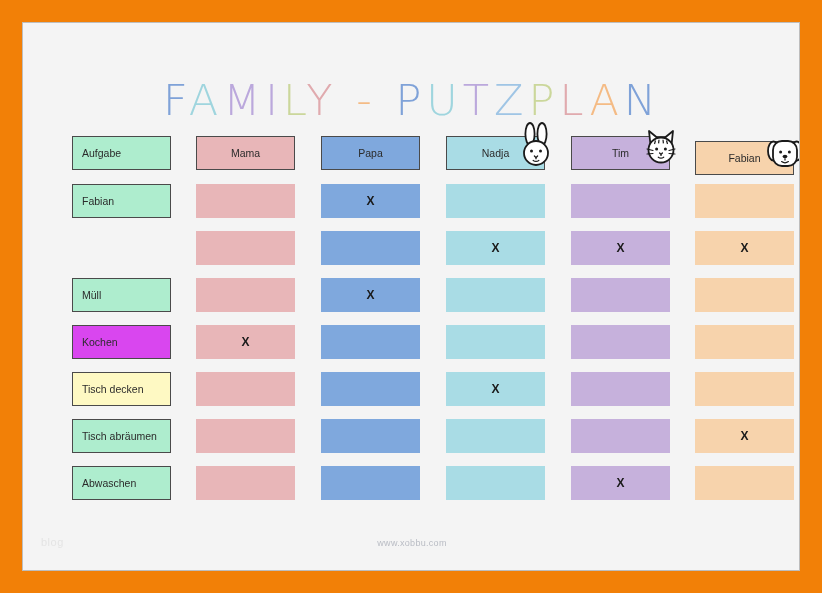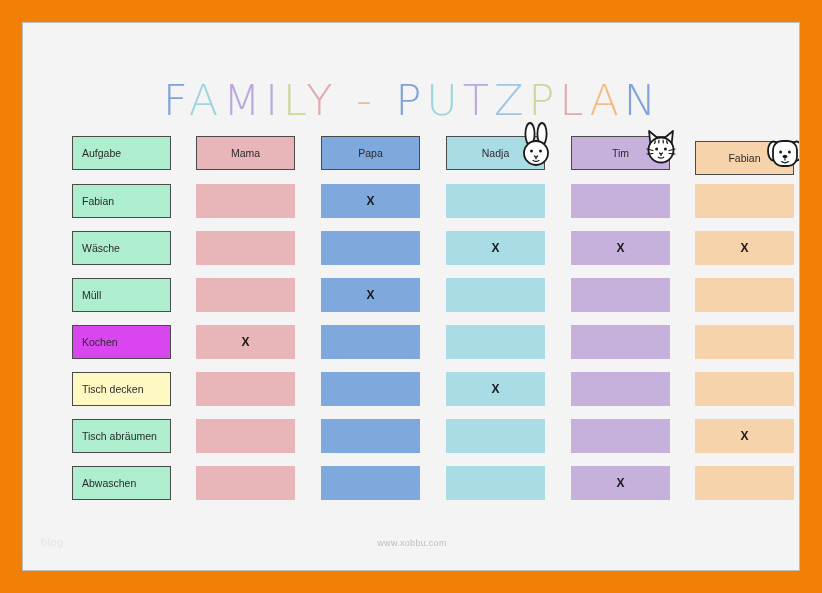--- a/index.html
+++ b/index.html
@@ -169,23 +169,20 @@
         <div class="cell task" style="left: 49px; top: 161px; width: 99px; background: rgb(174, 237, 206);">
           <span>Fabian</span>
         </div>
         <div class="cell" style="left: 173px; top: 161px; width: 99px; background: rgb(232, 182, 184);"></div>
         <div class="cell" style="left: 298px; top: 161px; width: 99px; background: rgb(127, 168, 221);">
           <span class="mark">X</span>
         </div>
         <div class="cell" style="left: 423px; top: 161px; width: 99px; background: rgb(169, 220, 229);"></div>
         <div class="cell" style="left: 548px; top: 161px; width: 99px; background: rgb(198, 177, 220);"></div>
         <div class="cell" style="left: 672px; top: 161px; width: 99px; background: rgb(247, 211, 172);"></div>
-        <div class="cell task" style="left: 49px; top: 208px; width: 99px; background: rgb(174, 237, 206);">
-          <span>Wäsche</span>
-        </div>
         <div class="cell" style="left: 173px; top: 208px; width: 99px; background: rgb(232, 182, 184);"></div>
         <div class="cell" style="left: 298px; top: 208px; width: 99px; background: rgb(127, 168, 221);"></div>
         <div class="cell" style="left: 423px; top: 208px; width: 99px; background: rgb(169, 220, 229);">
           <span class="mark">X</span>
         </div>
         <div class="cell" style="left: 548px; top: 208px; width: 99px; background: rgb(198, 177, 220);">
           <span class="mark">X</span>
         </div>
         <div class="cell" style="left: 672px; top: 208px; width: 99px; background: rgb(247, 211, 172);">
           <span class="mark">X</span>

